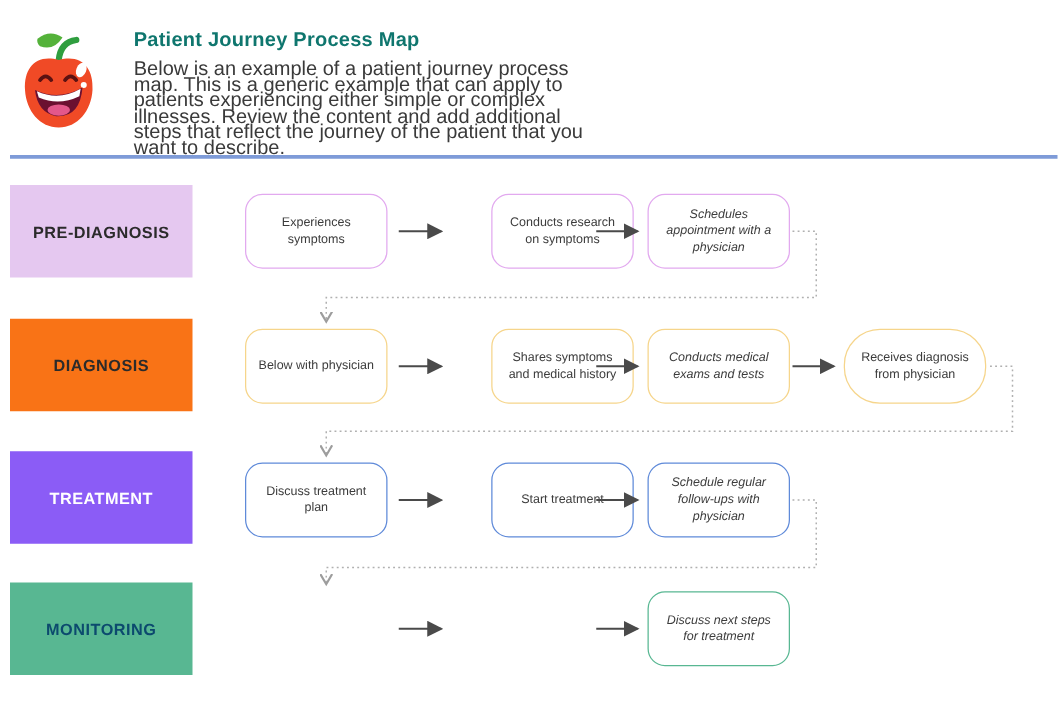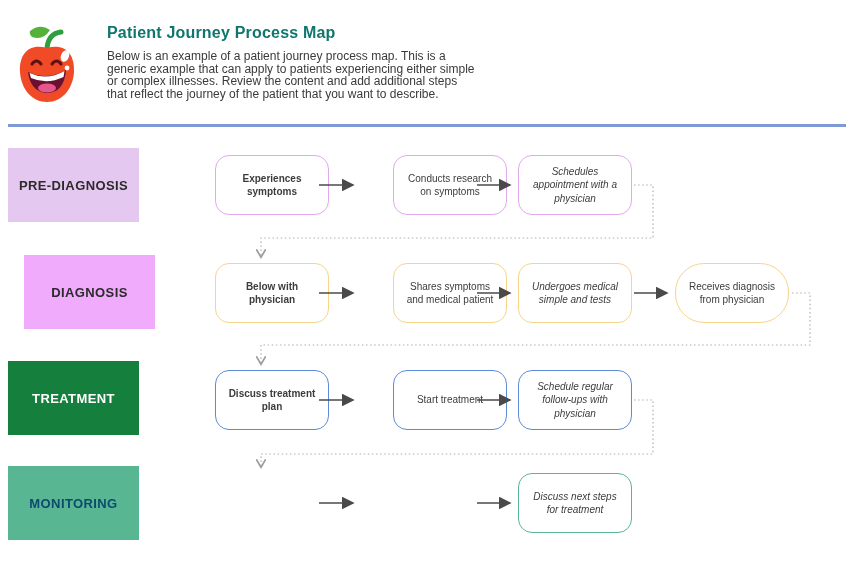--- a/index.html
+++ b/index.html
@@ -11,48 +11,48 @@
   #app { position:relative; width:846px; height:568px; }
 
   
   .logo { position:absolute; left:16px; top:22px; width:62px; height:86px; }
   .page-title {
     position:absolute; left:107px; top:24px;
     font-size:16px; font-weight:bold; color:#0f766e; letter-spacing:.2px;
   }
   .page-desc {
     position:absolute; left:107px; top:50px; width:372px;
-    font-size:12px; line-height:12.6px; color:#3a3a3a;
+    font-size:16px; line-height:12.6px; color:#3a3a3a;
   }
   .divider { position:absolute; left:8px; top:124px; width:838px; height:3px; background:#7e9bd8; }
 
   
   .phase {
-    position:absolute; left:8px; width:131px; height:74px;
+    position:absolute; left:8px; width:146px; height:74px;
     display:flex; align-items:center; justify-content:center;
     font-weight:bold; font-size:13px; letter-spacing:.4px; text-align:center;
   }
   .phase.p1 { top:148px; background:#e5c8f0; color:#2b2b2b; }
-  .phase.p2 { top:255px; background:#f0abfc; color:#2b2b2b;margin-left:16px; }
-  .phase.p3 { top:361px; background:#15803d; color:#ffffff; }
+  .phase.p2 { top:255px; background:#f97316; color:#2b2b2b; }
+  .phase.p3 { top:361px; background:#8b5cf6; color:#ffffff; }
   .phase.p4 { top:466px; background:#58b792; color:#0c4a6e; }
 
   
   .step {
     position:absolute; width:114px; height:60px; background:#ffffff;
     border:1.5px solid #ccc; border-radius:14px;
     display:flex; align-items:center; justify-content:center;
     text-align:center; font-size:10px; line-height:1.32; color:#3c3c3c;
     padding:2px 9px;
   }
   .step.r1 { border-color:#e2a9ef; top:155px; }
   .step.r2 { border-color:#f6d58b; top:263px; }
   .step.r3 { border-color:#5f8ad9; top:370px; }
   .step.r4 { border-color:#58b792; top:473px; }
-  .c1 { left:215px;font-weight:bold; } .c2 { left:361px;margin-left:32px; } .c3 { left:518px;font-style:italic; } .c4 { left:675px;border-radius:29px; }
+  .c1 { left:196px; } .c2 { left:361px;margin-left:32px; } .c3 { left:518px;font-style:italic; } .c4 { left:675px;border-radius:29px; }
 
   
   .connectors { position:absolute; left:0; top:0; width:846px; height:568px; pointer-events:none; }
 </style>
 </head>
 <body>
 
 <div id="app">
 
   <svg class="logo" viewBox="0 0 62 86" aria-hidden="true">
@@ -75,22 +75,22 @@
   <div class="phase p1">PRE-DIAGNOSIS</div>
   <div class="phase p2">DIAGNOSIS</div>
   <div class="phase p3">TREATMENT</div>
   <div class="phase p4">MONITORING</div>
 
   <div class="step r1 c1">Experiences symptoms</div>
   <div class="step r1 c2">Conducts research on symptoms</div>
   <div class="step r1 c3">Schedules appointment with a physician</div>
 
   <div class="step r2 c1">Below with physician</div>
-  <div class="step r2 c2">Shares symptoms and medical patient</div>
-  <div class="step r2 c3">Undergoes medical simple and tests</div>
+  <div class="step r2 c2">Shares symptoms and medical history</div>
+  <div class="step r2 c3">Conducts medical exams and tests</div>
   <div class="step r2 c4">Receives diagnosis from physician</div>
 
   <div class="step r3 c1">Discuss treatment plan</div>
   <div class="step r3 c2">Start treatment</div>
   <div class="step r3 c3">Schedule regular follow-ups with physician</div>
 
   <div class="step r4 c3">Discuss next steps for treatment</div>
 
   <svg class="connectors" viewBox="0 0 846 568" aria-hidden="true">
     <defs>

